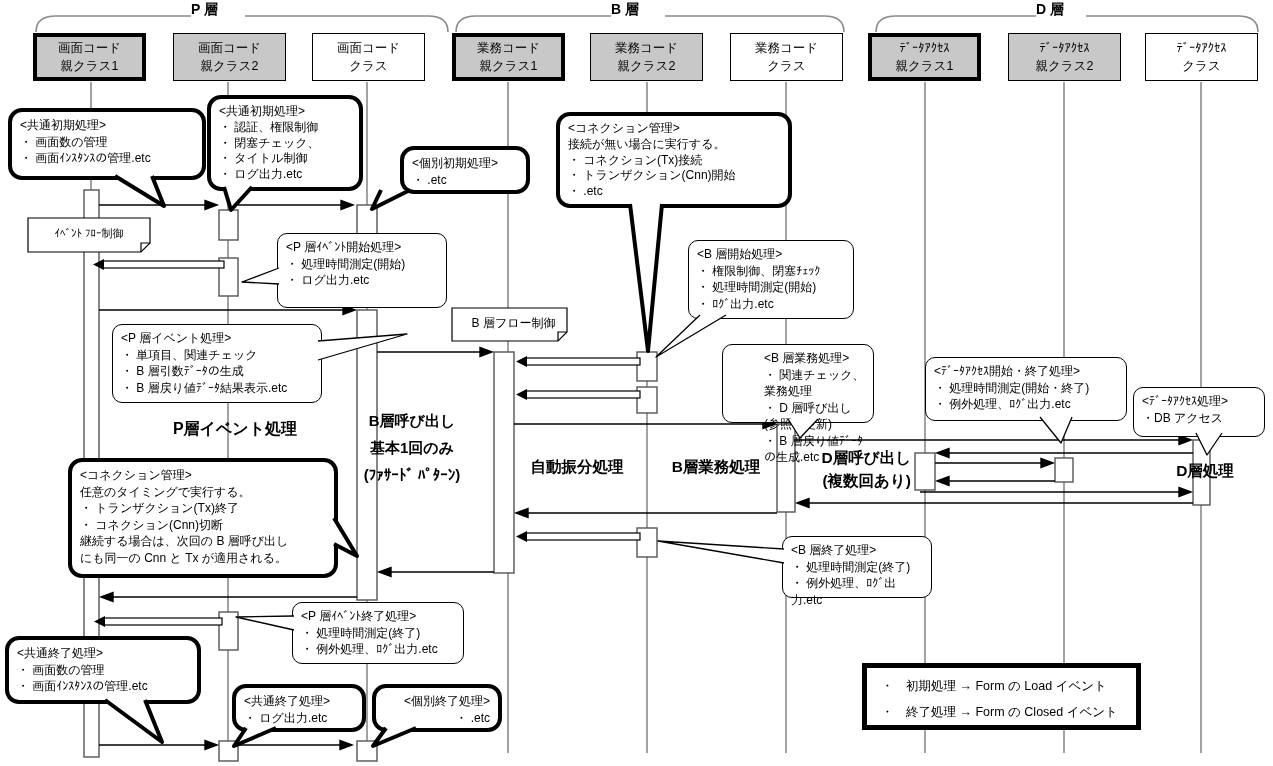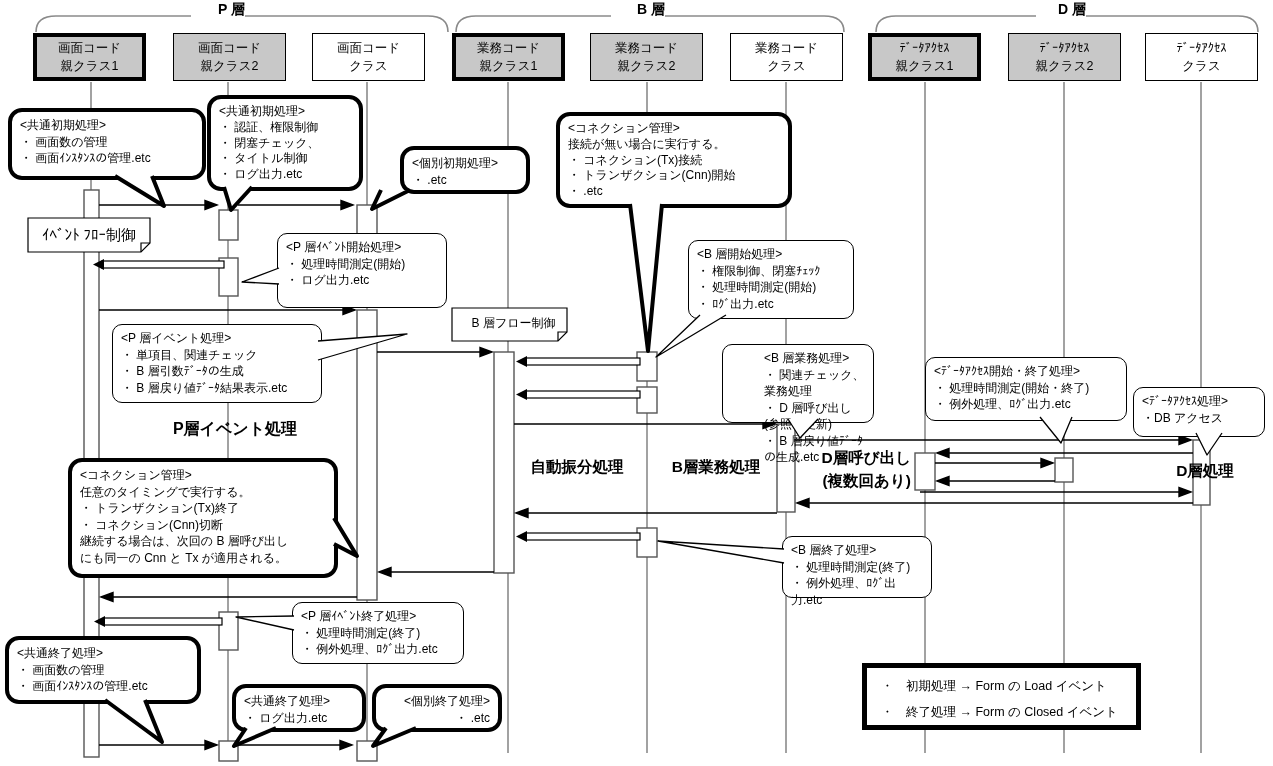--- a/index.html
+++ b/index.html
@@ -5,28 +5,28 @@
   html,body{margin:0;padding:0;background:#fff;}
   #stage{position:relative;width:1273px;height:766px;background:#fff;overflow:hidden;
          font-family:"Liberation Sans","DejaVu Sans",sans-serif;color:#000;}
   svg.overlay{position:absolute;left:0;top:0;width:1273px;height:766px;pointer-events:none;}
   .classbox{position:absolute;box-sizing:border-box;width:113px;height:48px;
             background:#c8c8c8;border:1.5px solid #000;display:flex;align-items:center;
             justify-content:center;text-align:center;font-size:12.5px;line-height:18px;
             white-space:pre-line;z-index:2;}
   .classbox.boldb{border-width:4px;}
   .classbox.whitebg{background:#fff;}
-  .laylabel{position:absolute;font-size:14px;font-weight:bold;text-align:right;z-index:2;background:#fff;}
+  .laylabel{position:absolute;font-size:14px;font-weight:bold;text-align:left;z-index:2;background:#fff;}
   .co{position:absolute;box-sizing:border-box;background:#fff;border:4px solid #000;
       border-radius:14px;padding:5px 8px;font-size:12px;line-height:16.5px;
       white-space:pre-line;z-index:3;}
   .co.thin{border-width:1.3px;border-radius:10px;}
   .flowlab{position:absolute;font-weight:bold;font-size:15.5px;text-align:center;
            white-space:pre-line;z-index:2;}
-  .notetext{position:absolute;font-size:15px;text-align:center;z-index:2;}
+  .notetext{position:absolute;font-size:11px;text-align:center;z-index:2;}
   #legend{position:absolute;left:862px;top:663px;width:279px;height:67px;box-sizing:border-box;
           border:5px solid #000;background:#fff;z-index:2;font-size:12.5px;line-height:26px;
           padding:5px 0 0 14px;white-space:pre-line;}
   .tails{z-index:4;}
 </style>
 </head>
 <body>
 
 <div id="stage">
 
@@ -145,20 +145,23 @@
 親クラス1</div>
   <div class="classbox" style="left:1008px;top:33px;">ﾃﾞｰﾀｱｸｾｽ
 親クラス2</div>
   <div class="classbox whitebg" style="left:1145px;top:33px;">ﾃﾞｰﾀｱｸｾｽ
 クラス</div>
 
   <div class="notetext" style="left:30px;top:226px;width:118px;">ｲﾍﾞﾝﾄ ﾌﾛｰ制御</div>
   <div class="notetext" style="left:454px;top:315px;width:119px;font-size:12px;">B 層フロー制御</div>
 
   <div class="flowlab" style="left:130px;top:419px;width:210px;font-size:16px;">P層イベント処理</div>
+  <div class="flowlab" style="left:337px;top:407px;width:150px;line-height:27px;font-size:15px;">B層呼び出し
+基本1回のみ
+(ﾌｧｻｰﾄﾞ ﾊﾟﾀｰﾝ)</div>
   <div class="flowlab" style="left:514px;top:457px;width:126px;">自動振分処理</div>
   <div class="flowlab" style="left:655px;top:457px;width:122px;">B層業務処理</div>
   <div class="flowlab" style="left:793px;top:446px;width:118px;line-height:23px;text-align:right;">D層呼び出し
 (複数回あり)</div>
   <div class="flowlab" style="left:1160px;top:461px;width:90px;">D層処理</div>
 
   <div class="co" style="left:8px;top:108px;width:198px;height:72px;">&lt;共通初期処理&gt;
 ・ 画面数の管理
 ・ 画面ｲﾝｽﾀﾝｽの管理.etc</div>
   <div class="co" style="left:207px;top:95px;width:156px;height:96px;line-height:15.8px;">&lt;共通初期処理&gt;

